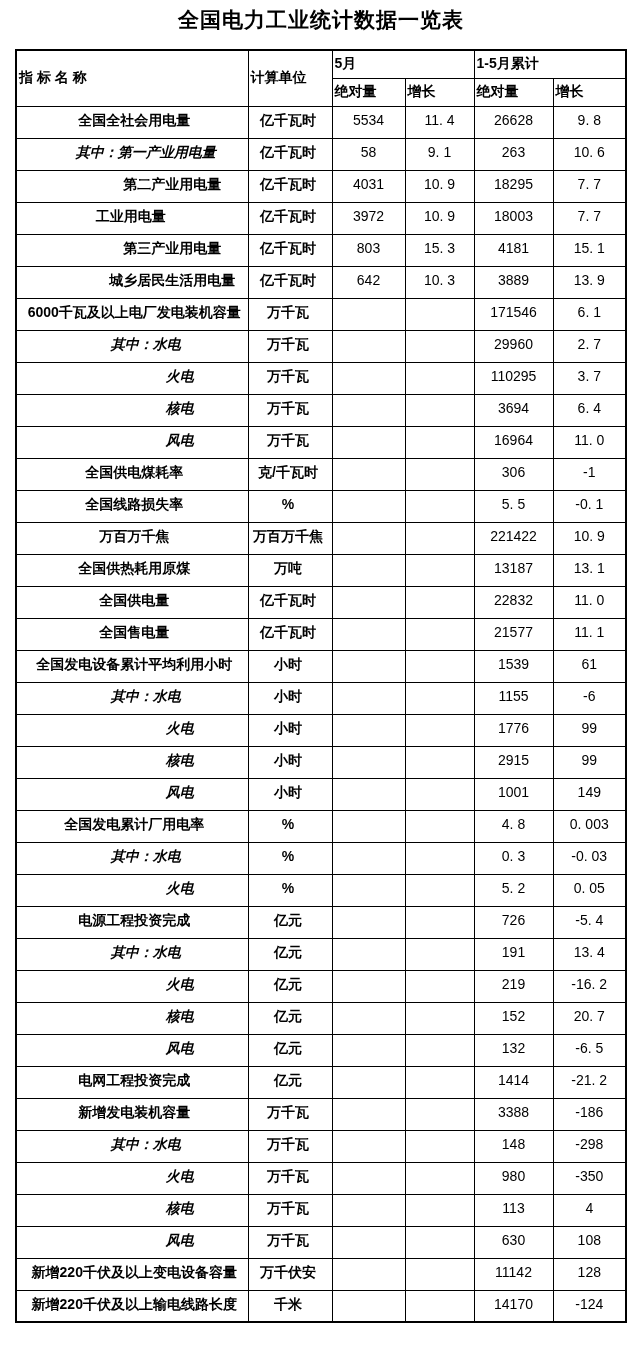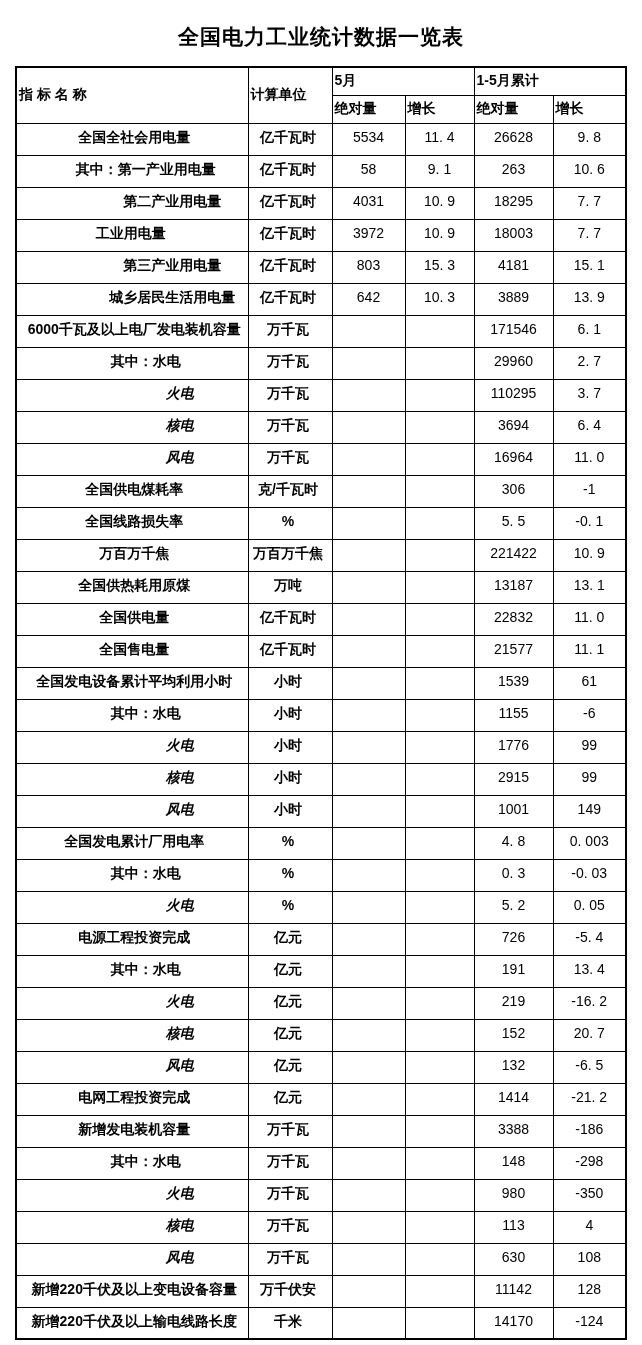--- a/index.html
+++ b/index.html
@@ -9,21 +9,21 @@
     background: #ffffff;
     color: #000000;
     font-family: "Liberation Sans", "DejaVu Sans", sans-serif;
   }
   .page { width: 642px; height: 1345px; overflow: hidden; }
   .title {
     text-align: center;
     font-size: 21px;
     font-weight: bold;
     letter-spacing: 1px;
-    padding-top: 23px;
+    padding-top: 6px;
     margin-bottom: 15px;
   }
   table.stats {
     border-collapse: collapse;
     table-layout: fixed;
     width: 610px;
     margin-left: 15px;
     border: 2px solid #000000;
   }
   th, td {
@@ -44,21 +44,21 @@
     vertical-align: top;
     padding-top: 5px;
     padding-bottom: 2px;
     font-size: 14px;
     line-height: 1.25;
   }
   td.label { text-align: center; font-weight: bold; padding-right: 4px; }
   td.unit  { text-align: center; font-weight: bold; padding-left: 4px; padding-right: 8px; }
   td.num   { text-align: center; font-weight: normal; }
   .ind0 { padding-left: 8px; }
-  .ind1 { padding-left: 31px; }
+  .ind1 { padding-left: 31px; font-style: italic; }
   .ind2 { padding-left: 99px; font-style: italic; }
   .ind3 { padding-left: 84px; margin-left: 38px; }
   .ind4 { }
 </style>
 </head>
 <body>
 
 <div class="page">
   <div class="title">全国电力工业统计数据一览表</div>
 

